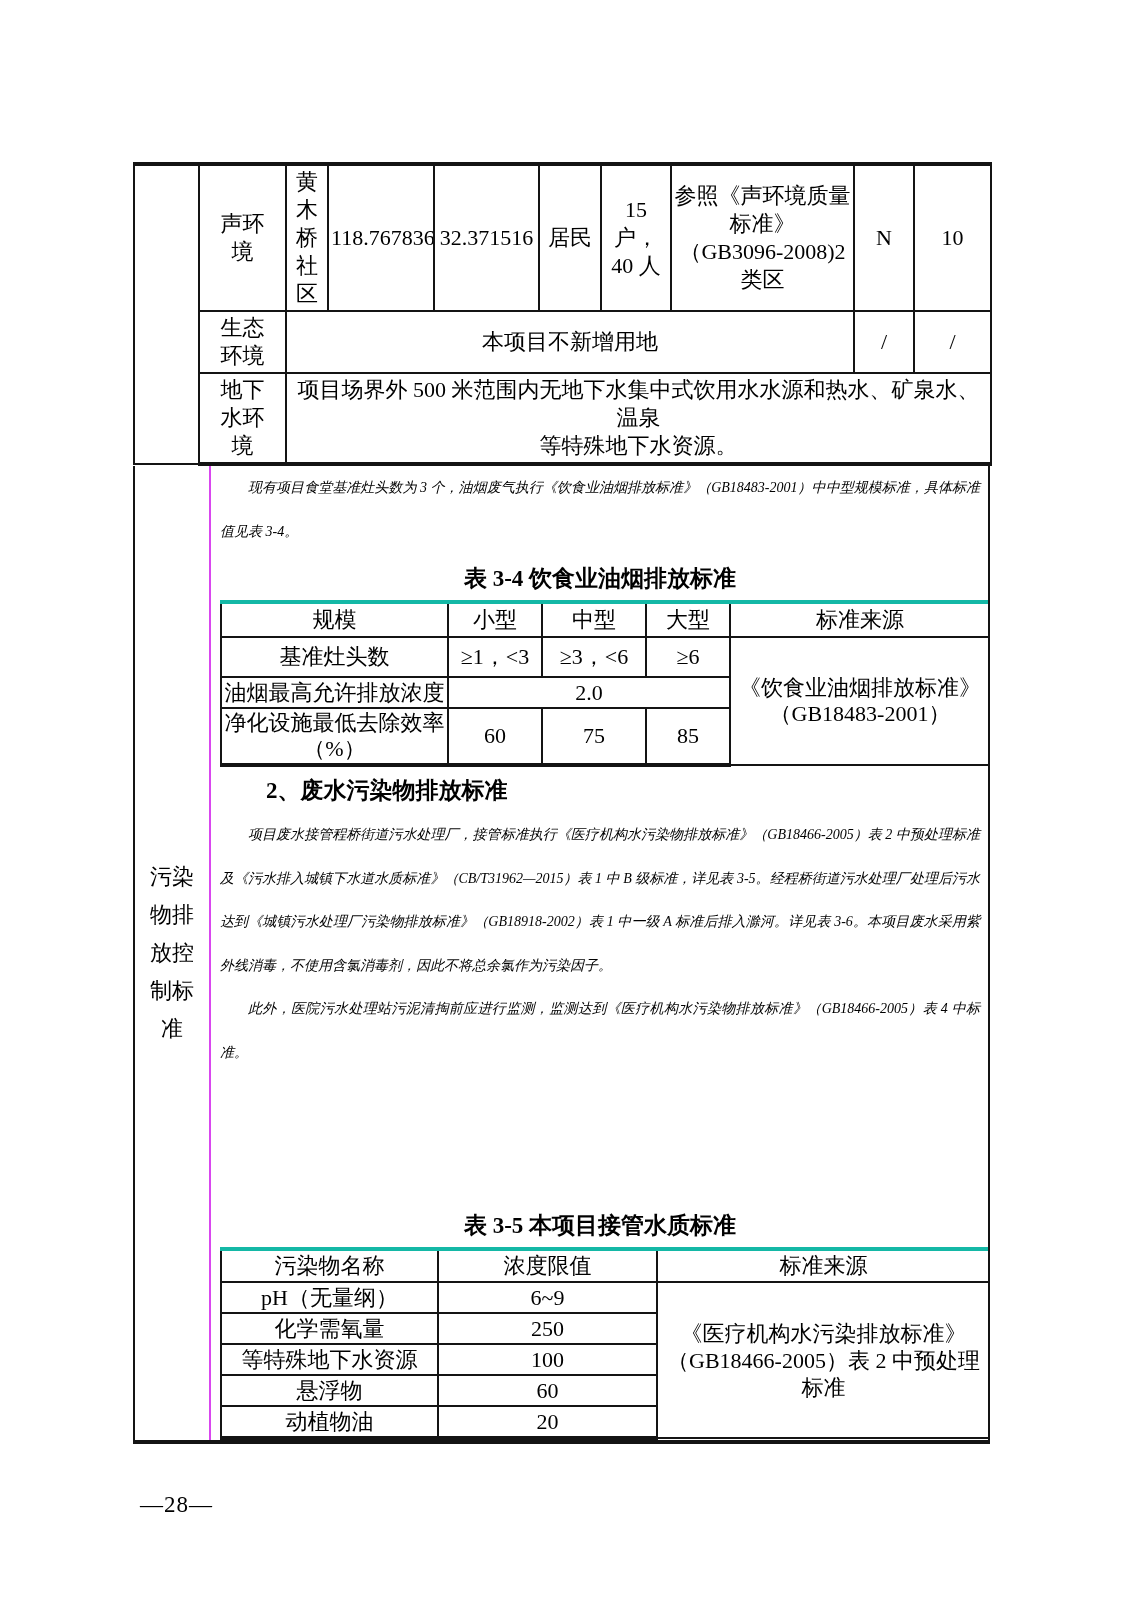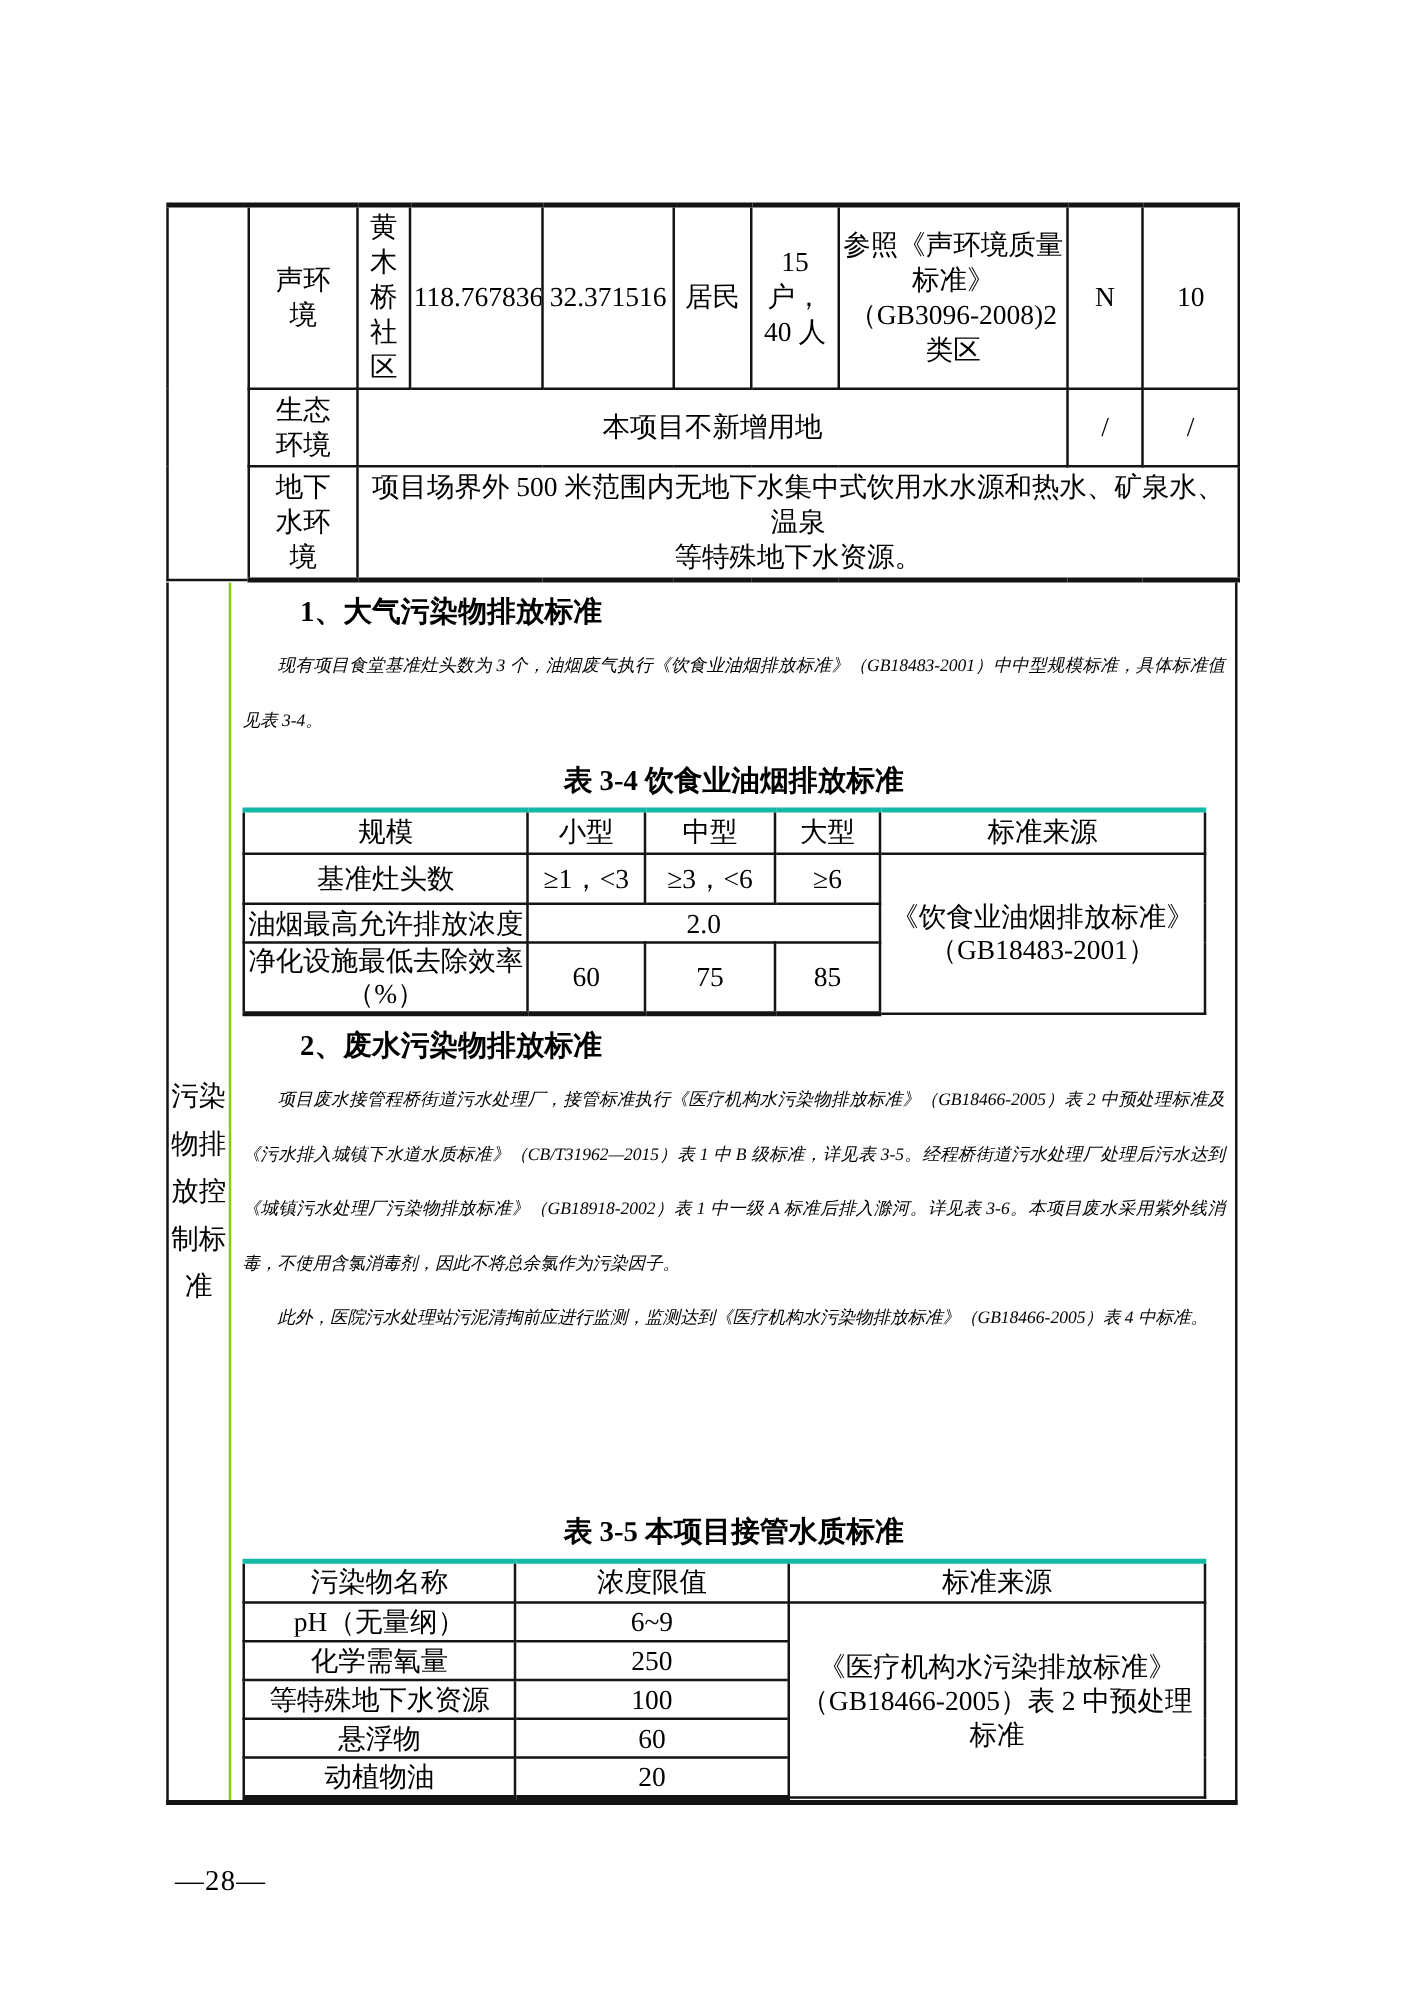--- a/index.html
+++ b/index.html
@@ -33,21 +33,21 @@
   tr.r3 { height:70px; }
 
   
   .bottom {
     display:flex; width:857px; height:978px;
     border-left:2px solid #141414;
     border-right:2px solid #141414;
     border-bottom:4px solid #141414;
   }
   .bottom-label {
-    width:50px; border-right:2px solid #84cc16;
+    width:76px; border-right:2px solid #d946ef;
     display:flex; align-items:center; justify-content:center;
   }
   .bottom-label span {
     display:block; width:48px;
     font-size:22px; line-height:38px;
     word-break:break-all; text-align:center;
   }
   .bottom-content {
     flex:1; padding:0 8px 0 9px;
     display:flex; flex-direction:column; overflow:hidden;
@@ -145,21 +145,20 @@
     </tr>
   </tbody>
     </table>
 
   <div class="bottom">
     <div class="bottom-label">
       <span>污染物排放控制标准</span>
     </div>
     <div class="bottom-content">
 
-      <div class="sec-heading">1、大气污染物排放标准</div>
       <p class="body-para">现有项目食堂基准灶头数为 3 个，油烟废气执行《饮食业油烟排放标准》（GB18483-2001）中中型规模标准，具体标准值见表 3-4。</p>
       <div class="tbl-caption">表 3-4 饮食业油烟排放标准</div>
 
       <table class="std-tbl t34">
         <colgroup>
           <col style="width:227px">
             <col style="width:94px">
             <col style="width:104px">
           <col style="width:84px">
             <col style="width:260px">

